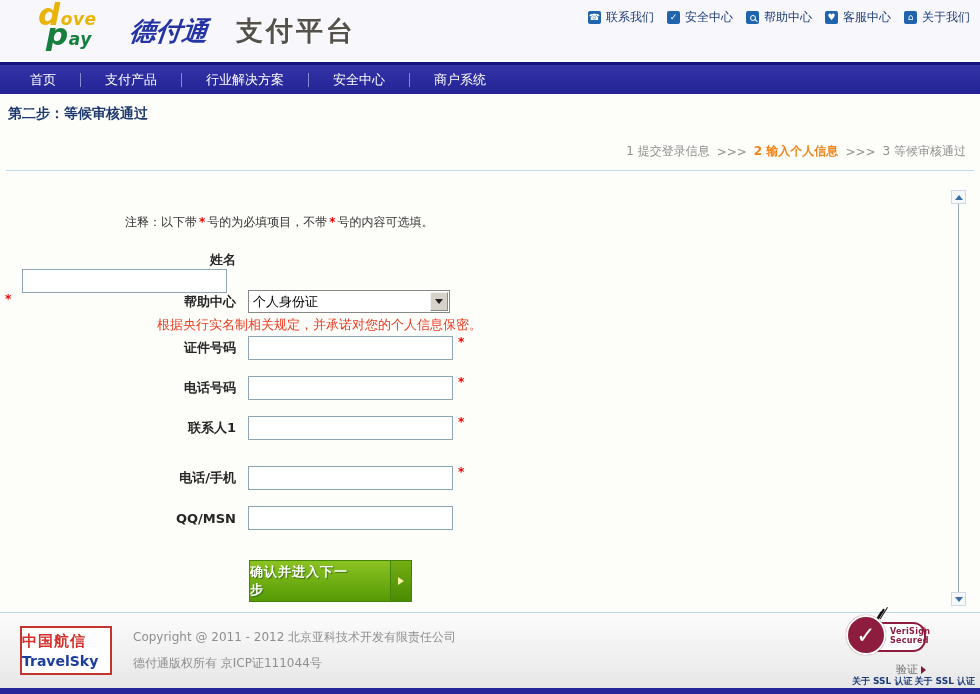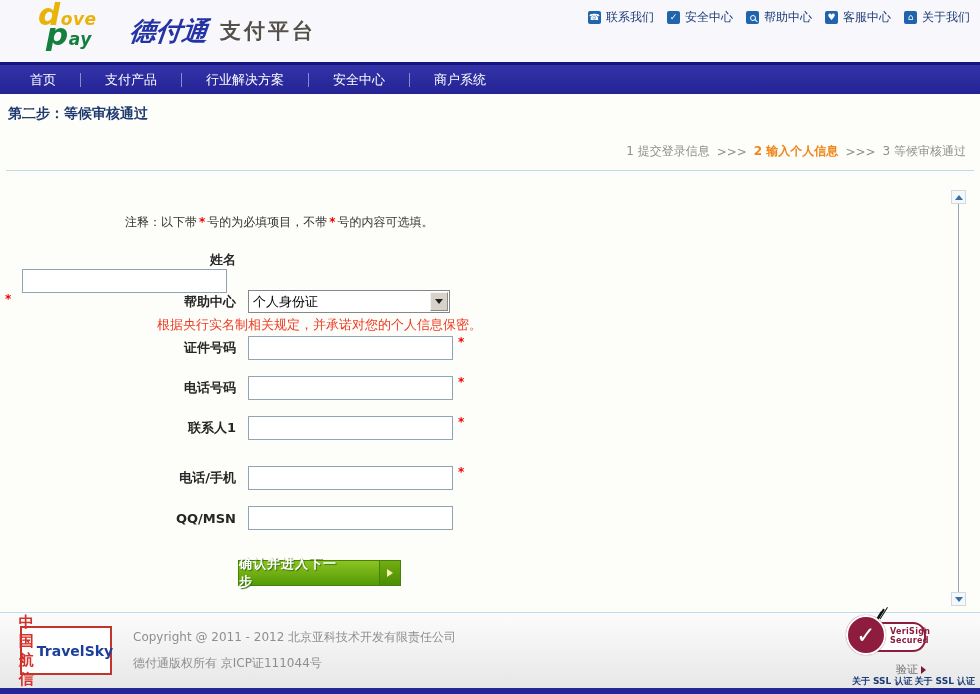--- a/index.html
+++ b/index.html
@@ -10,21 +10,21 @@
   
   .header { position:relative; height:62px; background:#f8f7fc;padding-left:43px; }
   .logo { position:absolute; left:10px; top:3px; display:flex; align-items:center; height:56px; }
   .logo-en { position:relative; width:118px; height:54px; }
   .dove, .pay { position:absolute; font-style:italic; font-weight:bold; letter-spacing:0.5px; }
   .dove { left:28px; top:-3px; color:#e9b409; font-size:17px; }
   .pay  { left:36px; top:17px; color:#15803d; font-size:17px; }
   .dove .big, .pay .big { font-size:31px; line-height:26px; }
   .logo-cn { font-family:"DejaVu Serif","Liberation Serif",serif; font-style:italic; font-weight:bold;
              font-size:26px; color:#2434a4; margin-left:2px; transform:skewX(-6deg); }
-  .logo-platform { font-weight:bold; font-size:21px; color:#54514a; margin-left:12px;
+  .logo-platform { font-weight:bold; font-size:27px; color:#54514a; margin-left:28px;
                    text-shadow:1px 1px 0 #ffffff; letter-spacing:3px; }
   .top-links { position:absolute; top:9px; right:10px; display:flex; align-items:center; gap:13px;
                font-size:12px; color:#1c3c78; }
   .top-link { display:flex; align-items:center; gap:5px; cursor:pointer; }
   .ic { width:13px; height:13px; background:#1f64ad; border-radius:2px; color:#fff; font-size:9px;
         line-height:13px; display:flex; align-items:center; justify-content:center; flex:0 0 13px; }
   .glass { position:relative; width:6px; height:6px; border:1px solid #fff; border-radius:50%; }
   .glass::after { content:""; position:absolute; width:4px; height:1px; background:#fff;
                   right:-3px; bottom:-1px; transform:rotate(45deg); }
 
@@ -73,33 +73,33 @@
   .sel-btn::after { content:""; border-left:4px solid transparent; border-right:4px solid transparent;
                     border-top:5px solid #222; }
   .row-name     { top:157px;flex-direction:column; }
   .row-idtype   { top:196px; }
   .row-idno     { top:242px; }
   .row-phone    { top:282px; }
   .row-contact  { top:322px; }
   .row-mobile   { top:372px; }
   .row-qq       { top:412px; }
 
-  .submit-btn { position:absolute; left:238px; top:466px; width:163px; height:26px; display:flex;
+  .submit-btn { position:absolute; left:249px; top:466px; width:163px; height:42px; display:flex;
                 border:1px solid #44830a; cursor:pointer; background:linear-gradient(#8cc322,#559a05);gap:29px; }
   .btn-label { flex:1; display:flex; align-items:center; justify-content:center; color:#fff;
                font-weight:bold; font-size:13px; text-shadow:1px 1px 1px #35700b; letter-spacing:1px; }
   .btn-arrow { width:21px; border-left:1px solid #44830a; background:linear-gradient(#74ad13,#4a8c03);
                display:flex; align-items:center; justify-content:center; }
   .btn-arrow::after { content:""; border-left:6px solid #f6f2a8; border-top:4px solid transparent;
                       border-bottom:4px solid transparent; }
 
   
   .footer { position:relative; height:75px; background:linear-gradient(#fcfcfc,#e7e7e7); }
   .travelsky { position:absolute; left:20px; top:13px; width:92px; height:49px; border:2px solid #c5342c;
-               background:#fff; display:flex; flex-direction:row; align-items:center;
+               background:#fff; display:flex; flex-direction:column; 
                justify-content:center; gap:2px; }
   .ts1 { color:#d4312a; font-weight:bold; font-size:15px; letter-spacing:1px; }
   .ts2 { color:#1d3f9c; font-weight:bold; font-size:14px; }
   .copyright { position:absolute; left:133px; top:16px; font-size:12px; color:#8e8e8e; }
   .copyright div { margin-bottom:9px; }
 
   .verisign { position:absolute; right:52px; top:2px; width:82px; height:45px; cursor:pointer; }
   .vs-pill { position:absolute; left:16px; top:7px; width:64px; height:30px; background:#fff;
              border:2px solid #8e1c3f; border-radius:13px; }
   .vs-circle { position:absolute; left:0; top:0; width:40px; height:40px; background:#8e1c3f;

